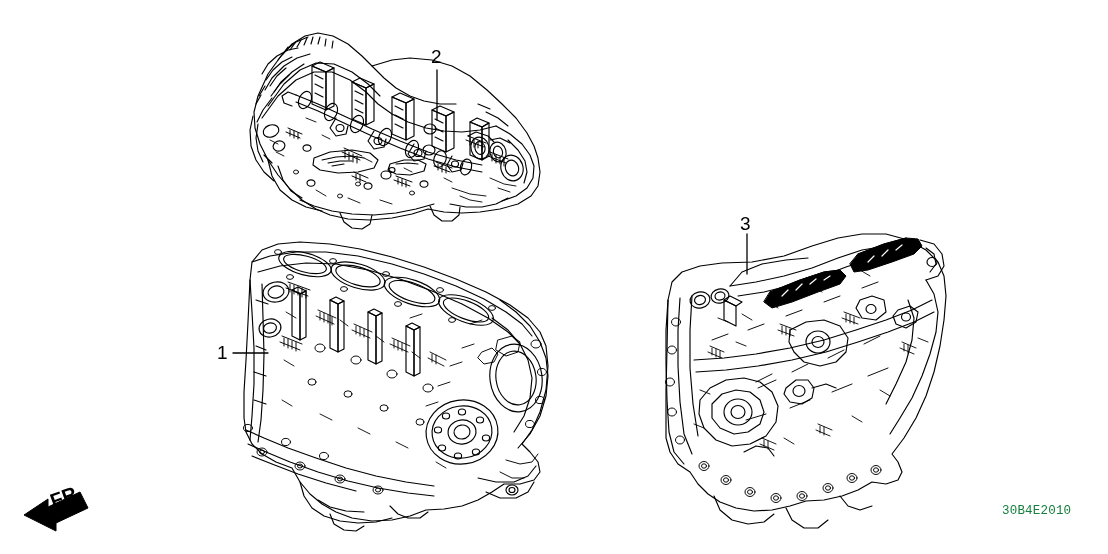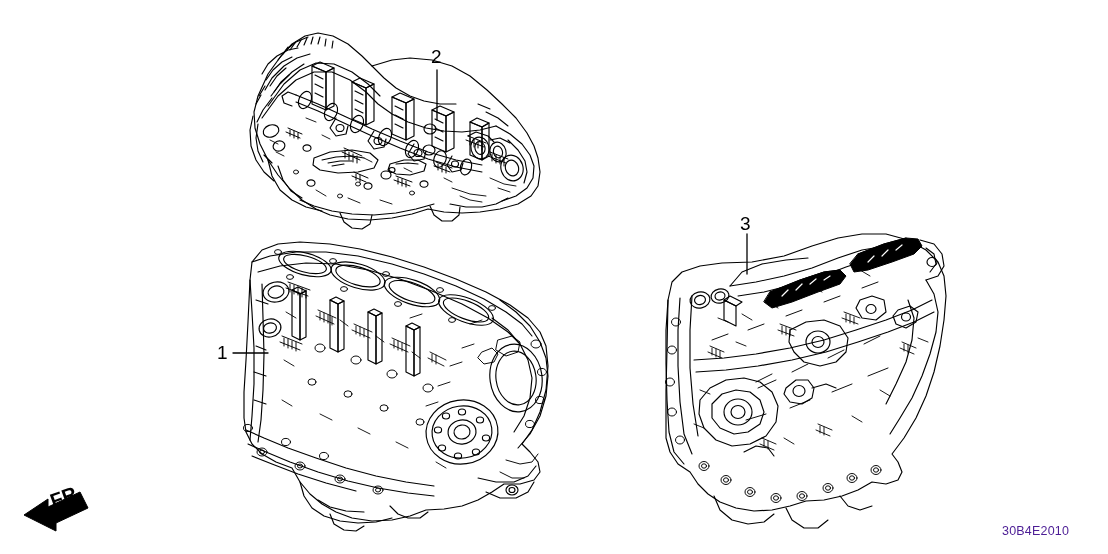--- a/index.html
+++ b/index.html
@@ -33,24 +33,24 @@
     line-height: 1;
     letter-spacing: 0;
   }
   #callout-1-label { left: 217px; top: 343px; }
   #callout-2-label { left: 431px; top: 47px; }
   #callout-3-label { left: 740px; top: 214px; }
 
   #partnum {
     position: absolute;
     left: 1002px;
-    top: 524px;
-    font-family: Liberation Sans, sans-serif;
+    top: 504px;
+    font-family: Liberation Mono, monospace;
     font-size: 12.5px;
-    color: #4c1d95;
+    color: #15803d;
     letter-spacing: 0.2px;
     white-space: nowrap;
   }
   #fr-indicator {
     position: absolute;
     left: 18px;
     top: 482px;
     width: 110px;
     height: 60px;
   }

